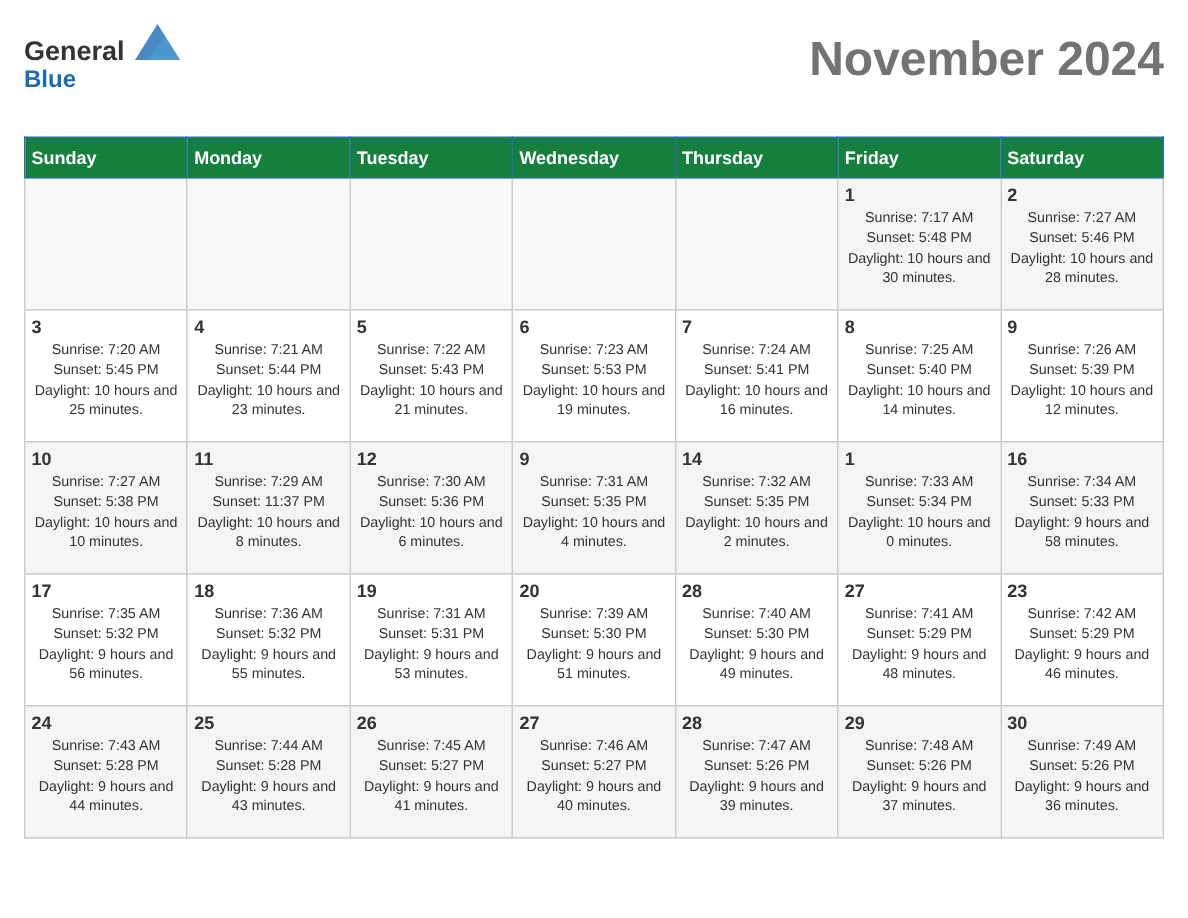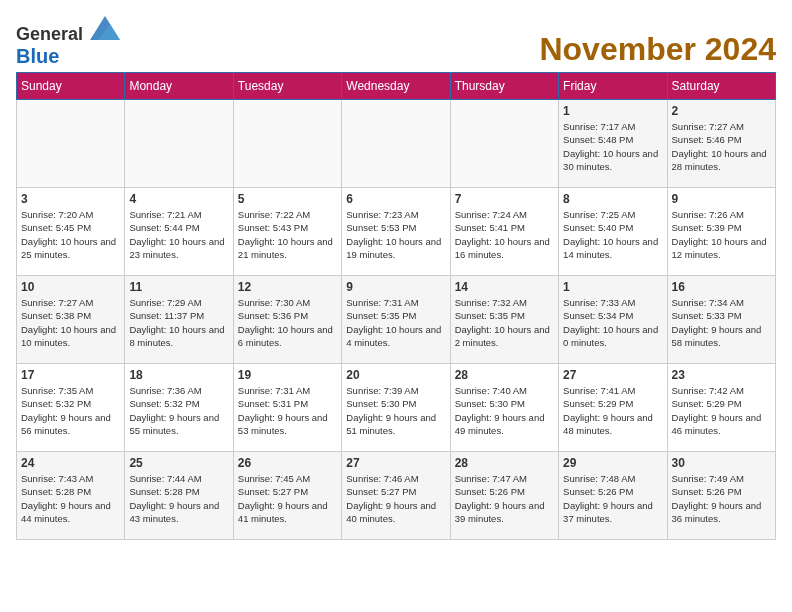--- a/index.html
+++ b/index.html
@@ -6,64 +6,64 @@
     body {
       font-family: Arial, sans-serif;
       background: #fff;
       width: 792px;
       min-height: 612px;
       padding: 16px;
     }
     .header {
       display: flex;
       justify-content: space-between;
-      align-items: flex-end;
-      margin-bottom: 4px;
+      align-items: center;
+      margin-bottom: 28px;
     }
     .logo {
       display: flex;
       align-items: center;
     }
     .logo-text-general {
       font-size: 18px;
       font-weight: bold;
       color: #333;
     }
     .logo-text-blue {
-      font-size: 20px;
+      font-size: 16px;
       font-weight: bold;
       color: #1a6ab5;
     }
     .logo-icon {
       width: 30px;
       height: 24px;
       margin-left: 2px;
     }
     .title-section {
       text-align: right;
     }
     .month-title {
       font-size: 32px;
       font-weight: bold;
-      color: #a16207;
+      color: #737373;
     }
     .location {
       font-size: 14px;
       color: #555;
     }
     table {
       width: 100%;
       border-collapse: collapse;
       table-layout: fixed;
     }
     th {
-      background-color: #be185d;
+      background-color: #15803d;
       color: white;
       font-size: 12px;
-      font-weight: normal;
+      font-weight: bold;
       padding: 6px 4px;
       text-align: left;
       border: 1px solid #2b6cb0;
     }
     td {
       border: 1px solid #ccc;
       vertical-align: top;
       padding: 4px;
       font-size: 10px;
       color: #333;
@@ -78,20 +78,21 @@
     }
     .day-num {
       font-size: 12px;
       font-weight: bold;
       margin-bottom: 2px;
     }
     .day-info {
       font-size: 9.5px;
       line-height: 1.4;
       color: #333;
+      text-align: center;
     }
   </style>
 </head>
 <body>
 
 <div class="header">
   <div class="logo">
     <div>
       <span class="logo-text-general">General</span>
       <svg class="logo-icon" viewBox="0 0 30 24" xmlns="http://www.w3.org/2000/svg">

